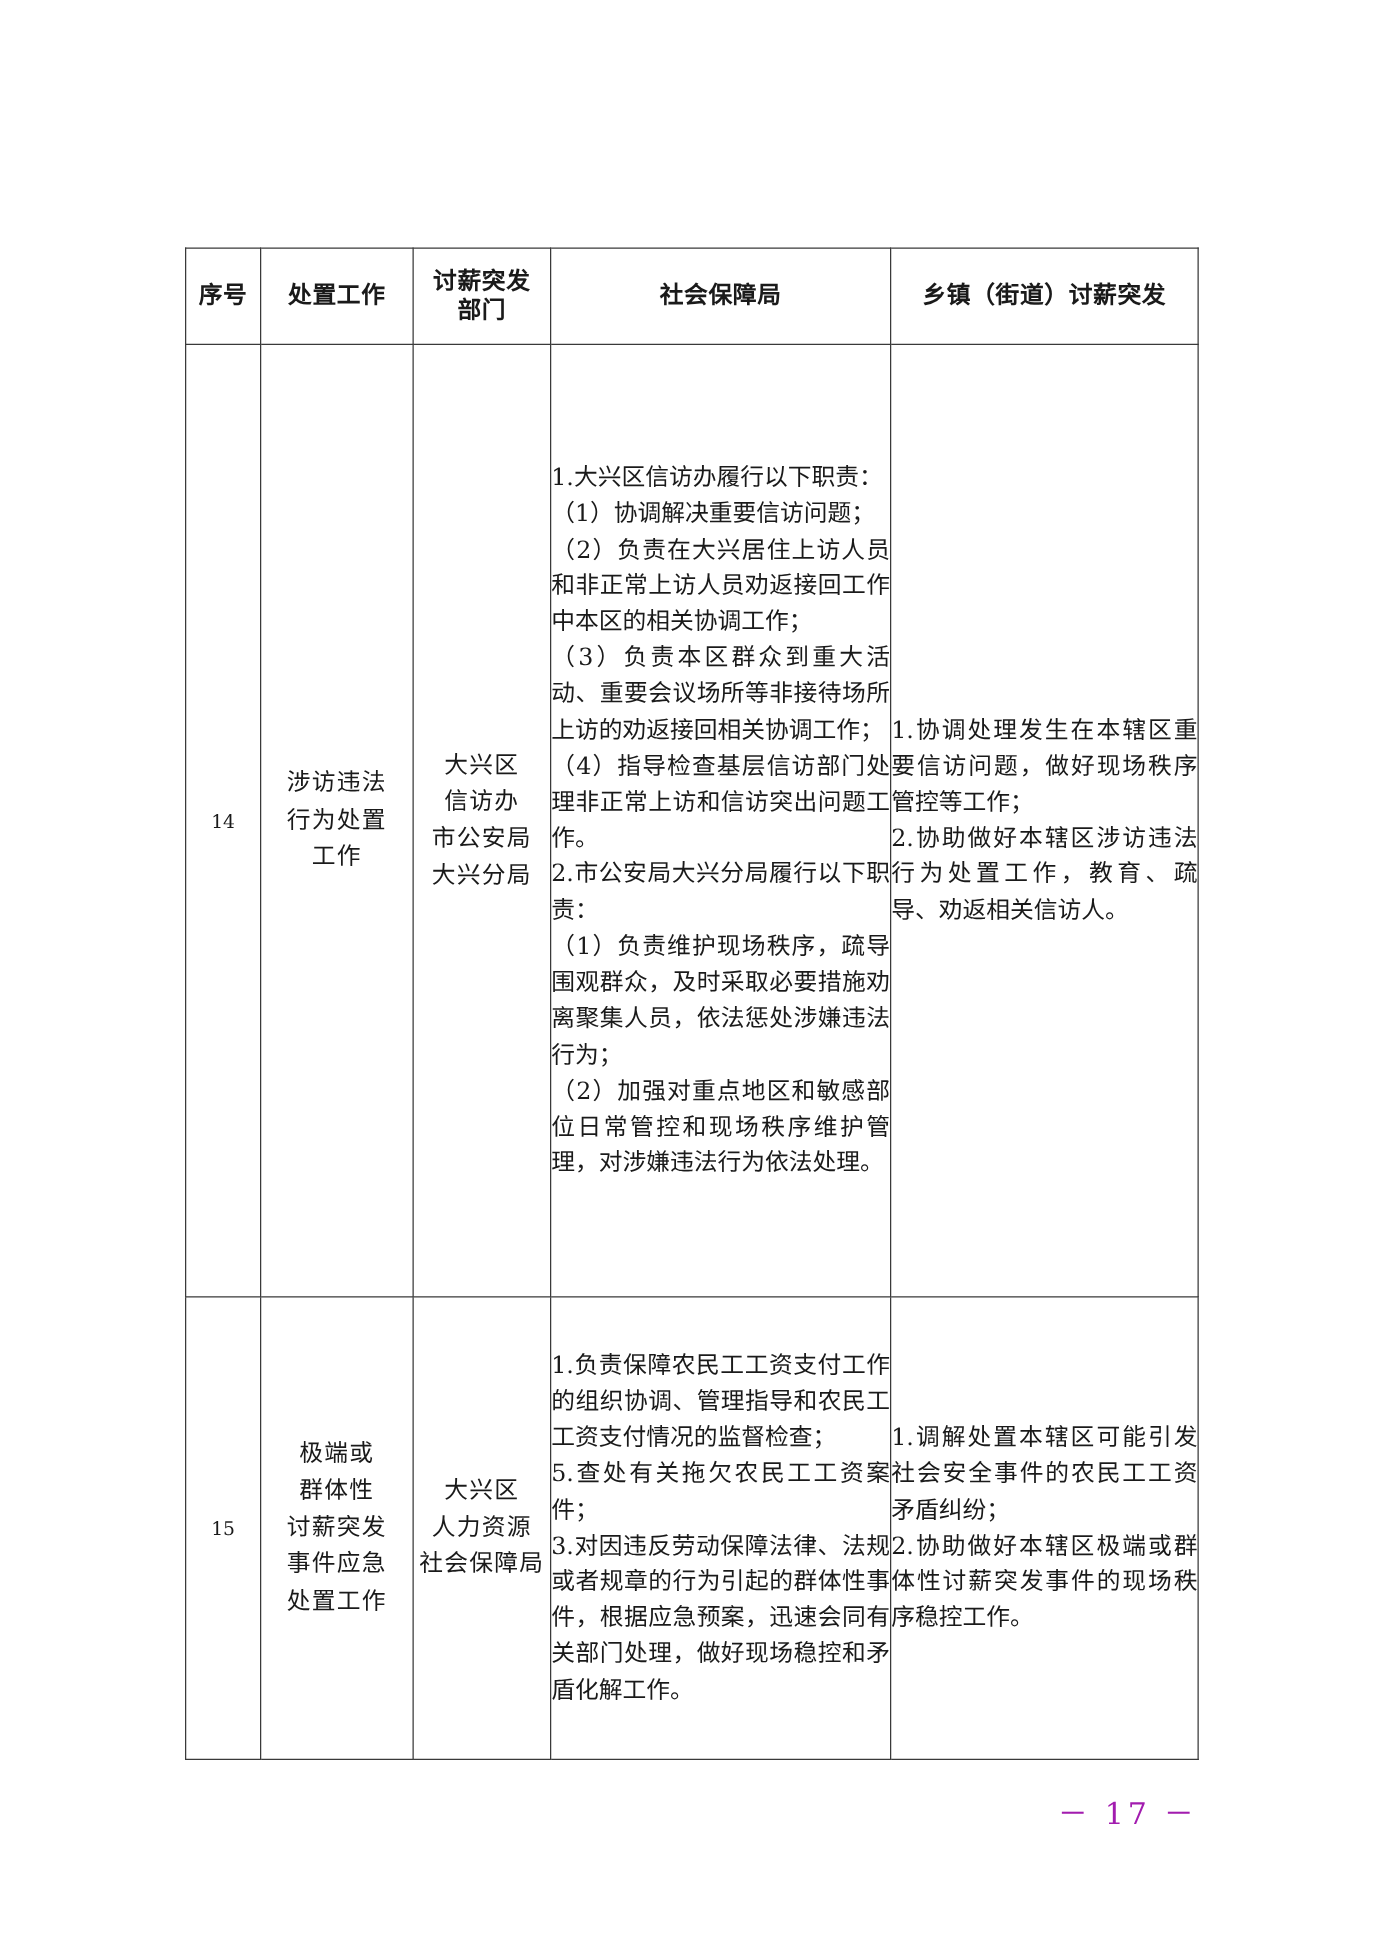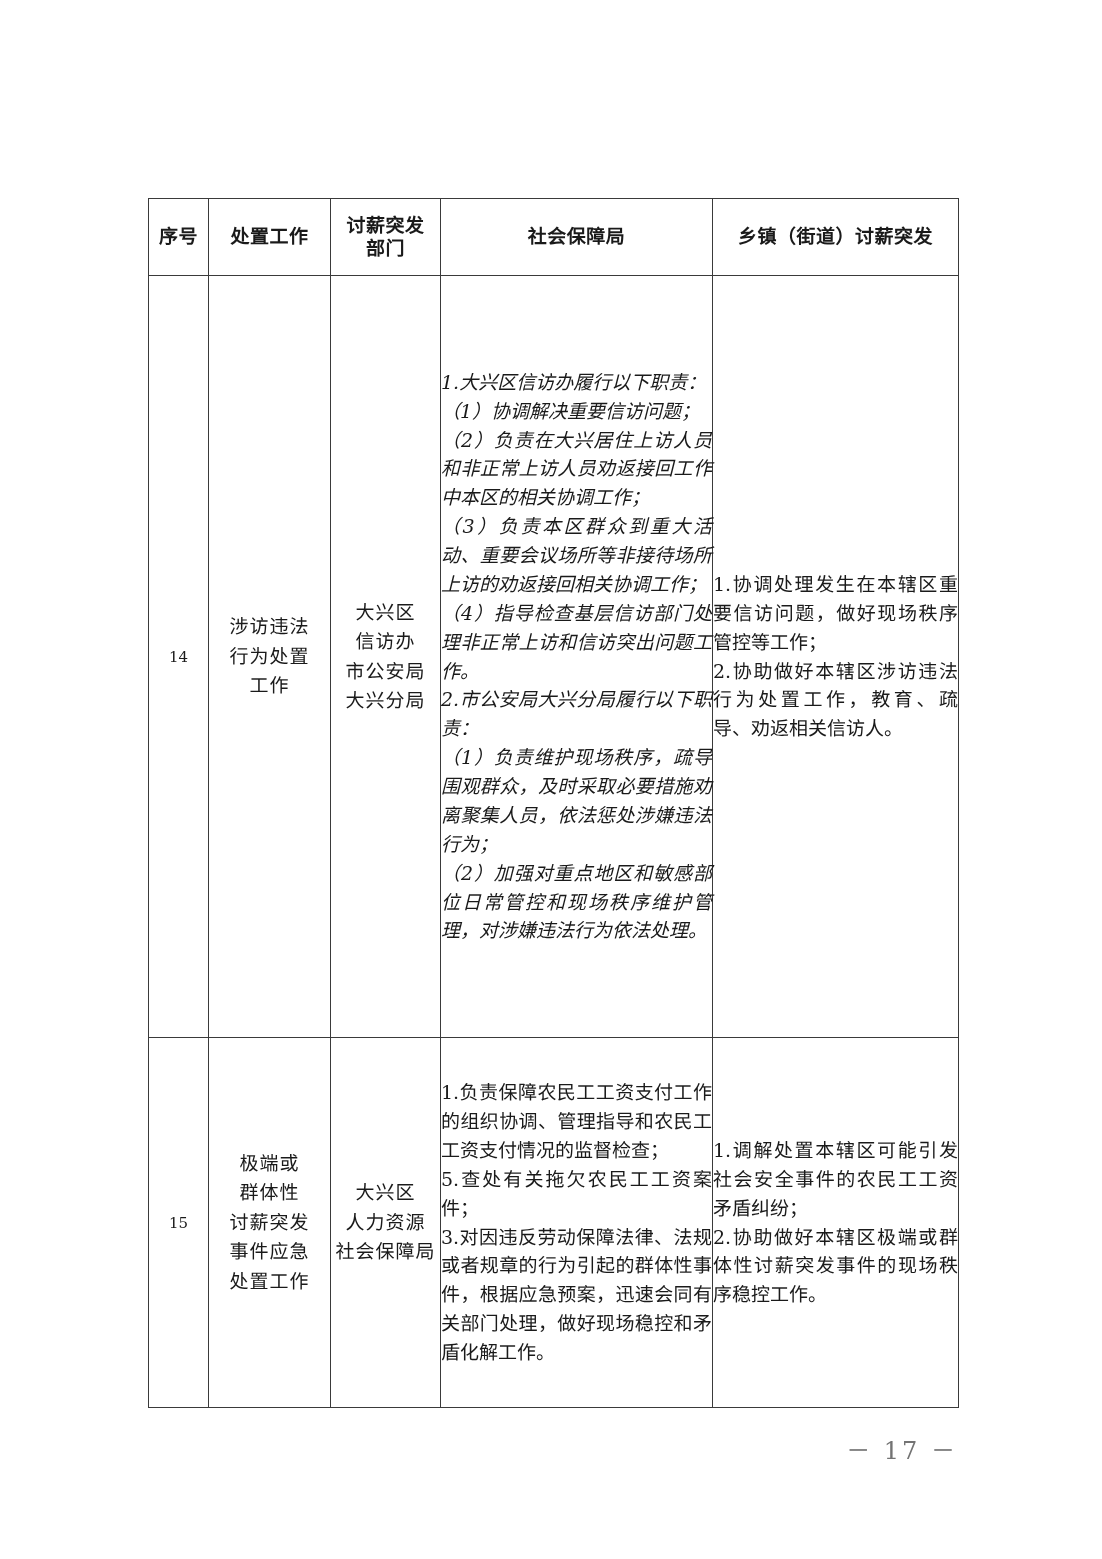--- a/index.html
+++ b/index.html
@@ -87,38 +87,37 @@
     line-height: 1.52;
     padding: 14px 6px 10px 7px;
     text-align: justify;
     text-justify: inter-ideograph;
   }
   .cell-body.mid {
     vertical-align: middle;
   }
   .cell-duty-14 {
     vertical-align: middle;
-    font-style: italic;
   }
 
   .line-block {
     white-space: pre-line;
   }
 
   
   .page-number {
     position: absolute;
     left: 0;
     top: 1425px;
     width: 958px;
     text-align: right;
     font-size: 24px;
     letter-spacing: 3px;
     font-family: "DejaVu Serif", "Liberation Serif", serif;
-    color: #737373;
+    color: #a21caf;
   }
 </style>
 </head>
 <body>
 
 <div class="page">
 
   <table class="doc-table">
     <colgroup>
       <col class="c-seq">

